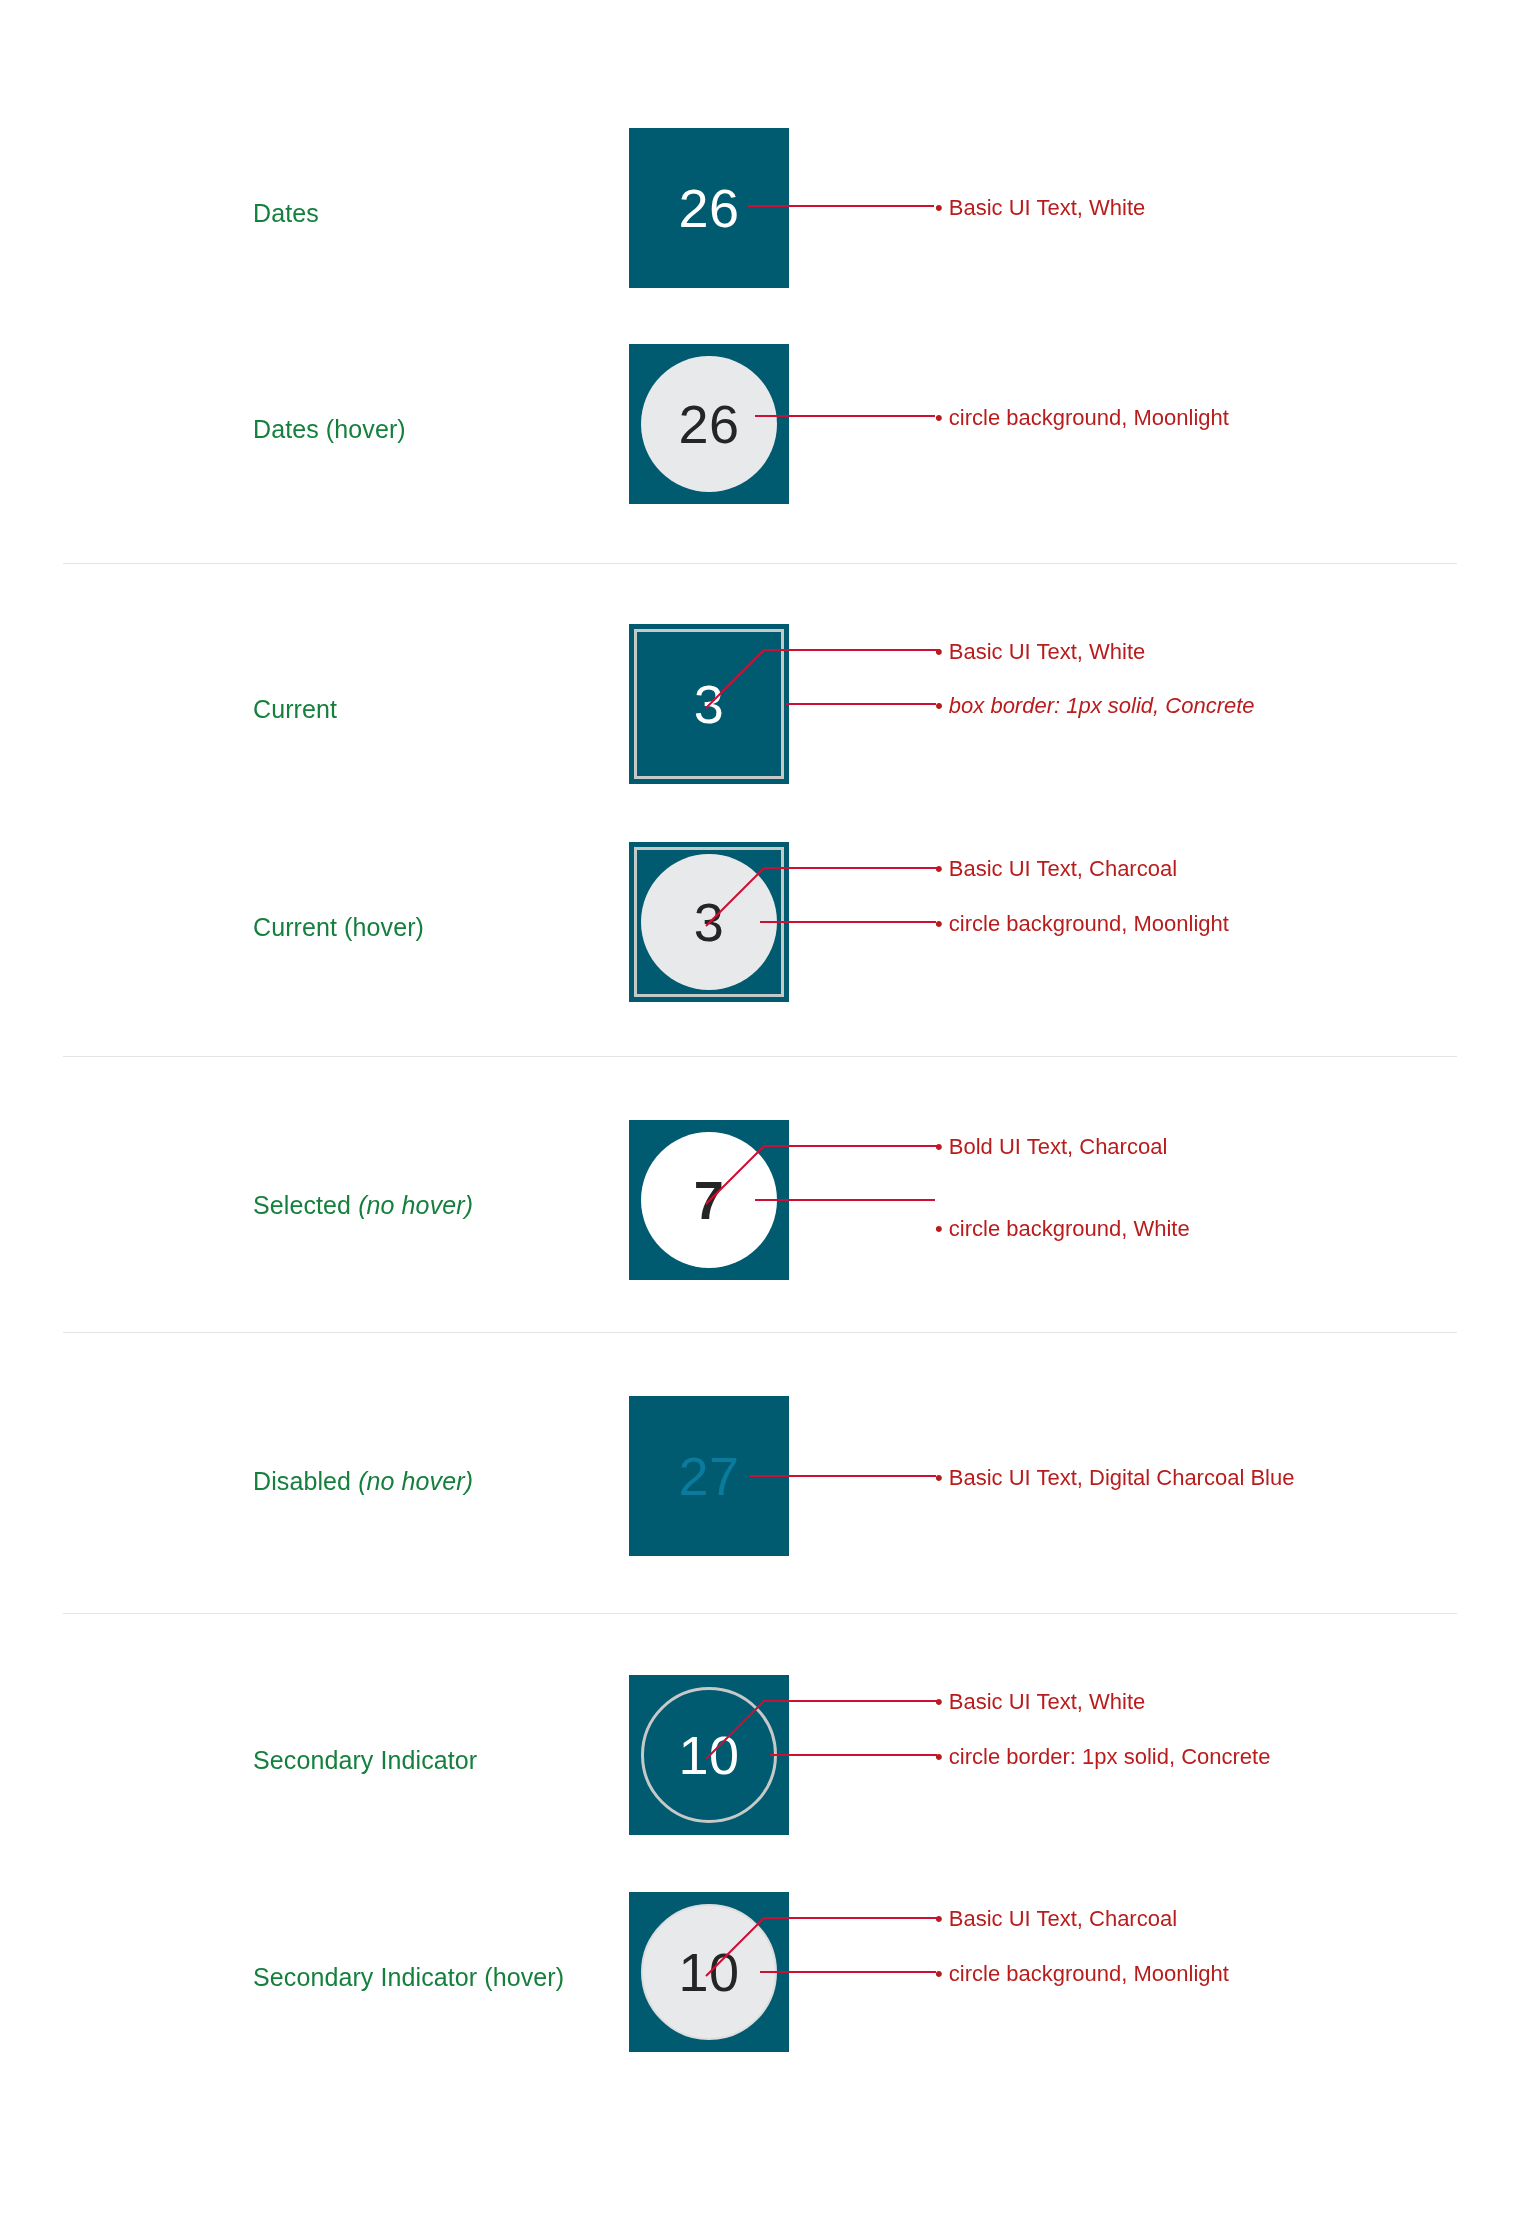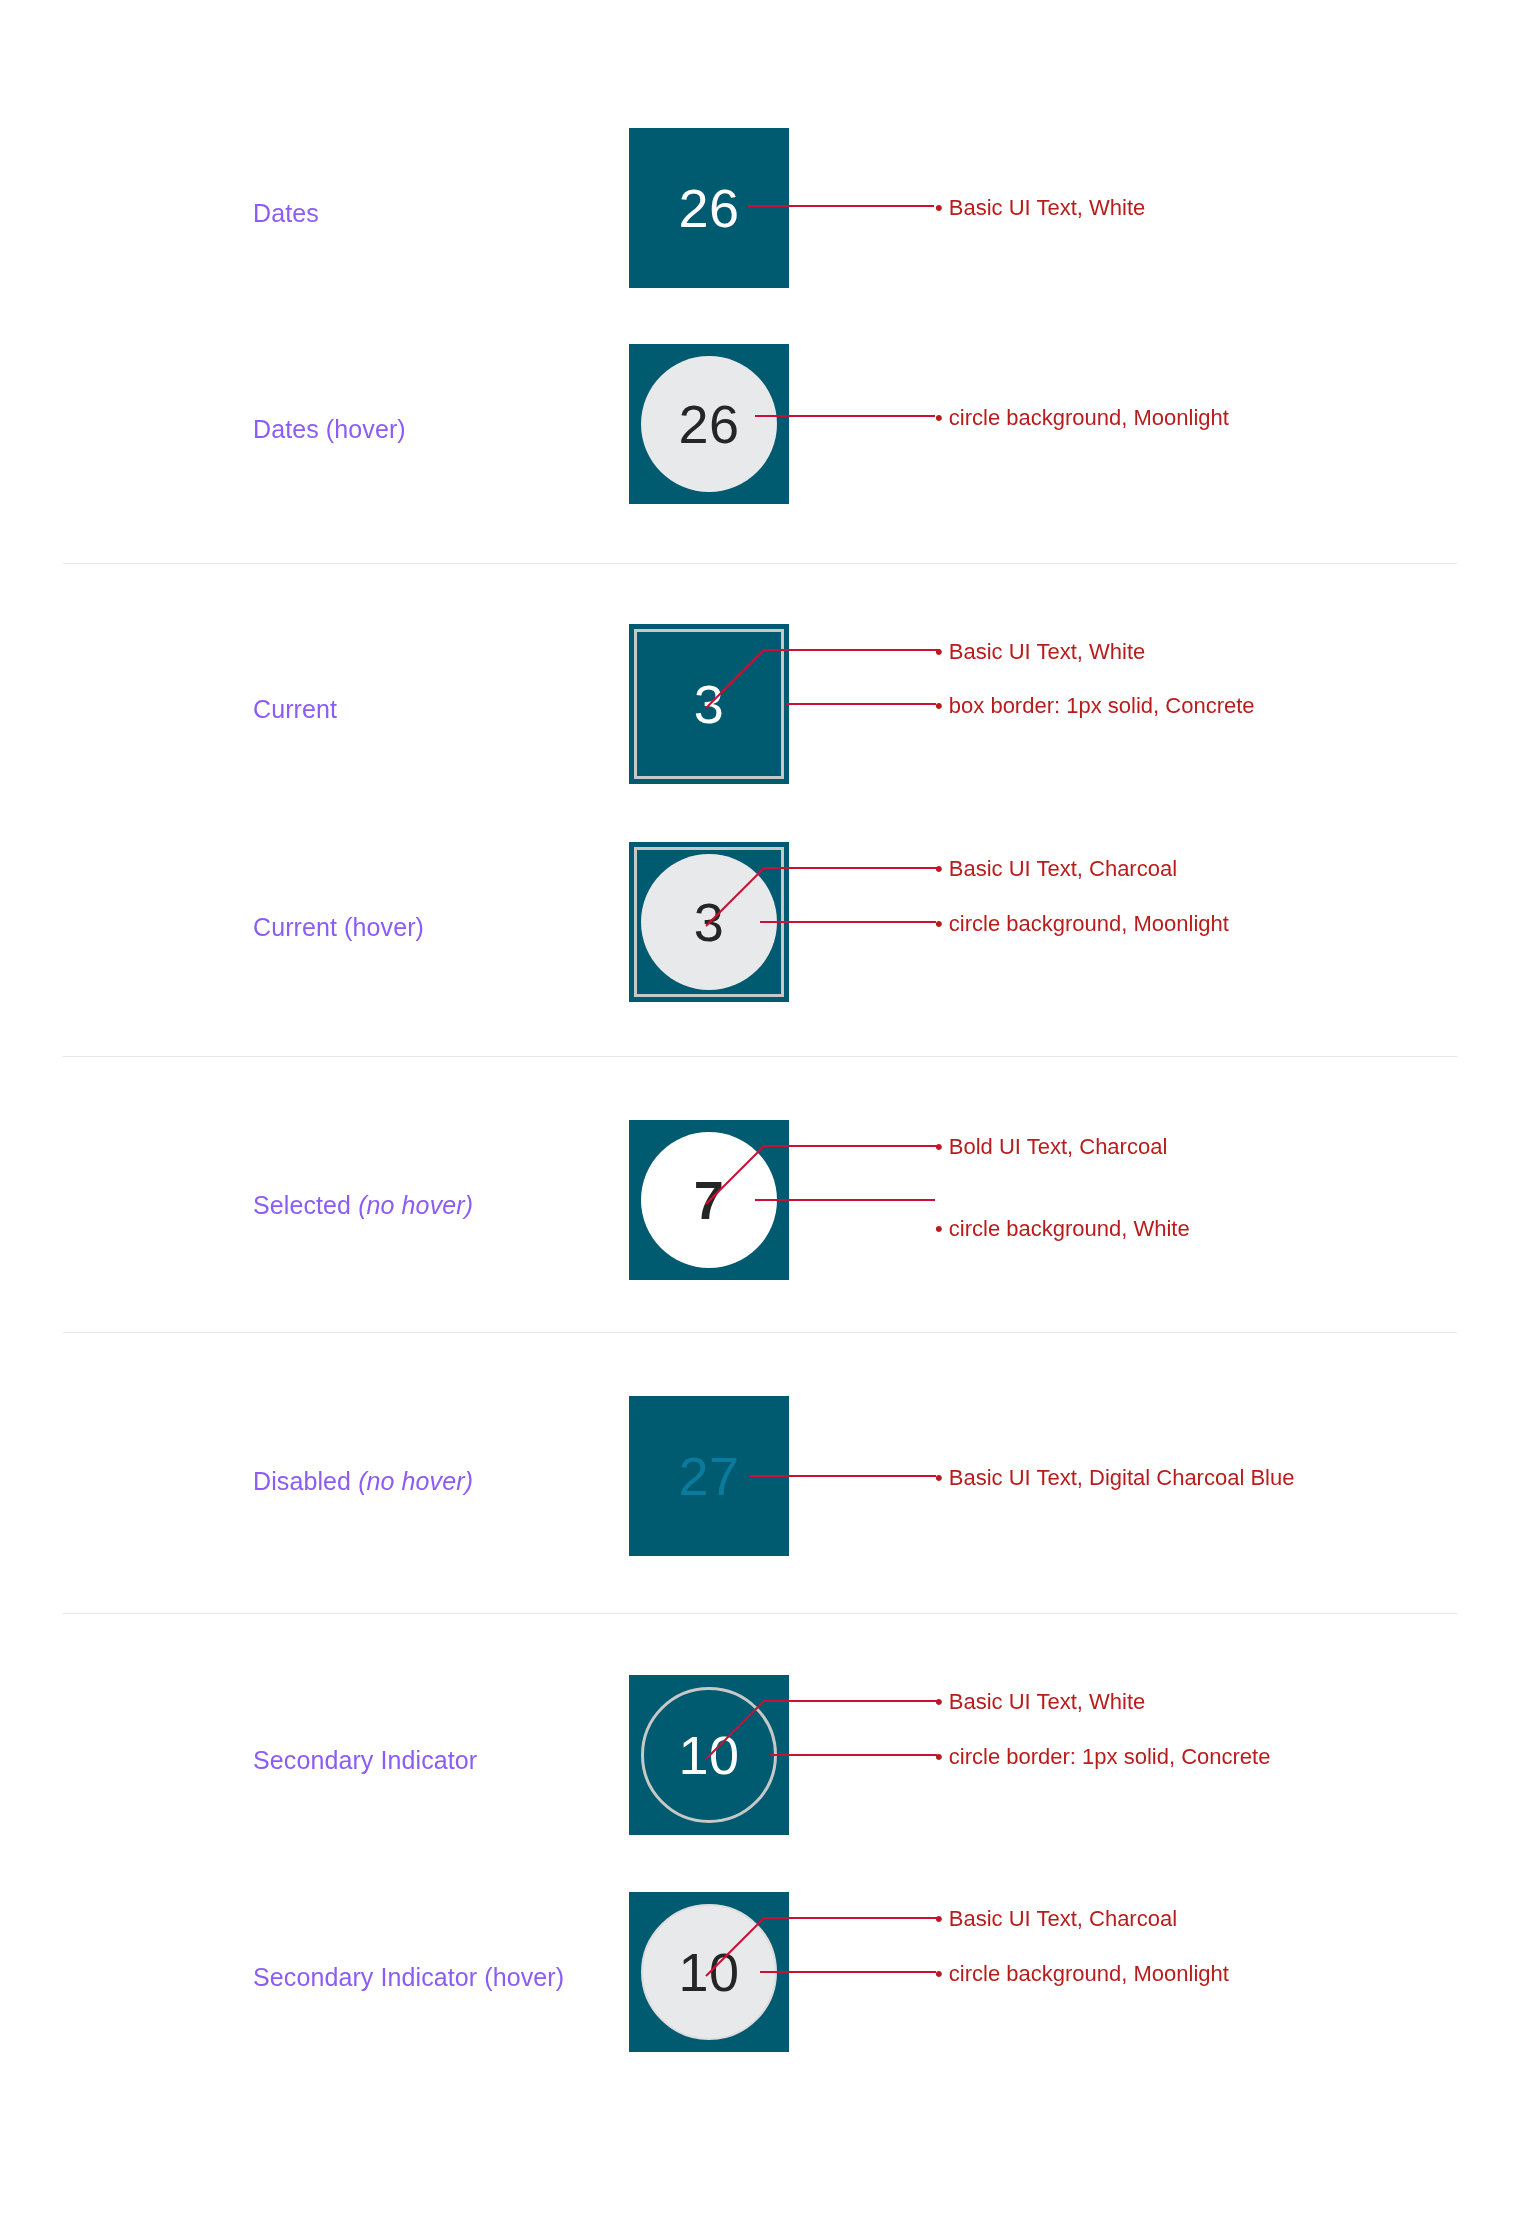--- a/index.html
+++ b/index.html
@@ -44,21 +44,21 @@
     height: 0;
   }
 
   
   .row-label {
     position: absolute;
     left: 253px;
     width: 350px;
     font-size: 25px;
     line-height: 1.25;
-    color: #8b5cf6;
+    color: #15803d;
     letter-spacing: 0.1px;
     white-space: nowrap;
   }
   .row-label .qualifier {
     font-style: italic;
     margin-top: 12px;
   }
 
   
   .swatch {
@@ -180,21 +180,21 @@
       </div>
 
       <svg class="leader" style="left:696px; top:630px; width:250px; height:90px;">
         <polyline points="10,78 68,20 244,20"></polyline>
       </svg>
       <div class="annot" style="left:935px; top:638px;">• Basic UI Text, White</div>
 
       <svg class="leader" style="left:786px; top:698px; width:155px; height:12px;">
         <line x1="0" y1="6" x2="150" y2="6"></line>
       </svg>
-      <div class="annot" style="left:935px; top:692px;">• box border: 1px solid, Concrete</div>
+      <div class="annot" style="left:935px; top:692px;font-style:italic;">• box border: 1px solid, Concrete</div>
     </div>
 
     <div class="row">
       <div class="row-label" style="top:912px">
         <span>Current (hover)</span><span class="qualifier"></span>
       </div>
 
       <div class="swatch bordered" style="top:842px">
         <div class="circle moonlight"></div>
         <div class="num charcoal">3</div>

